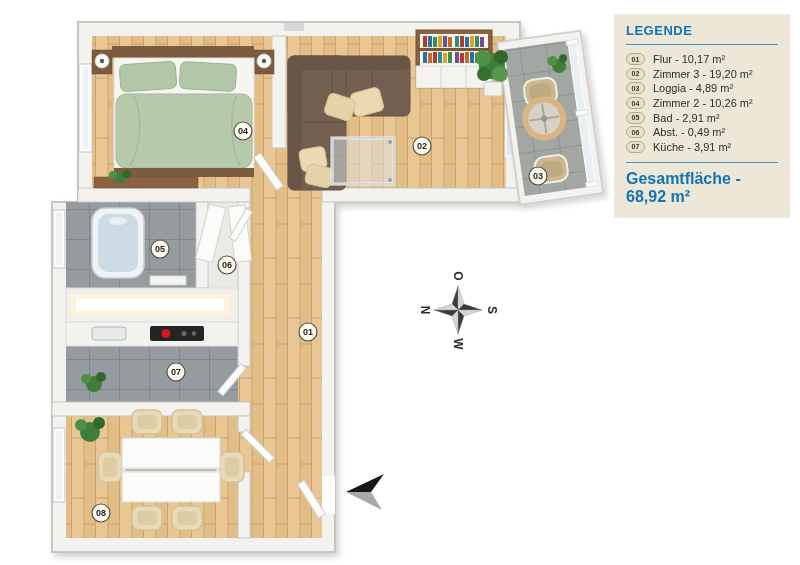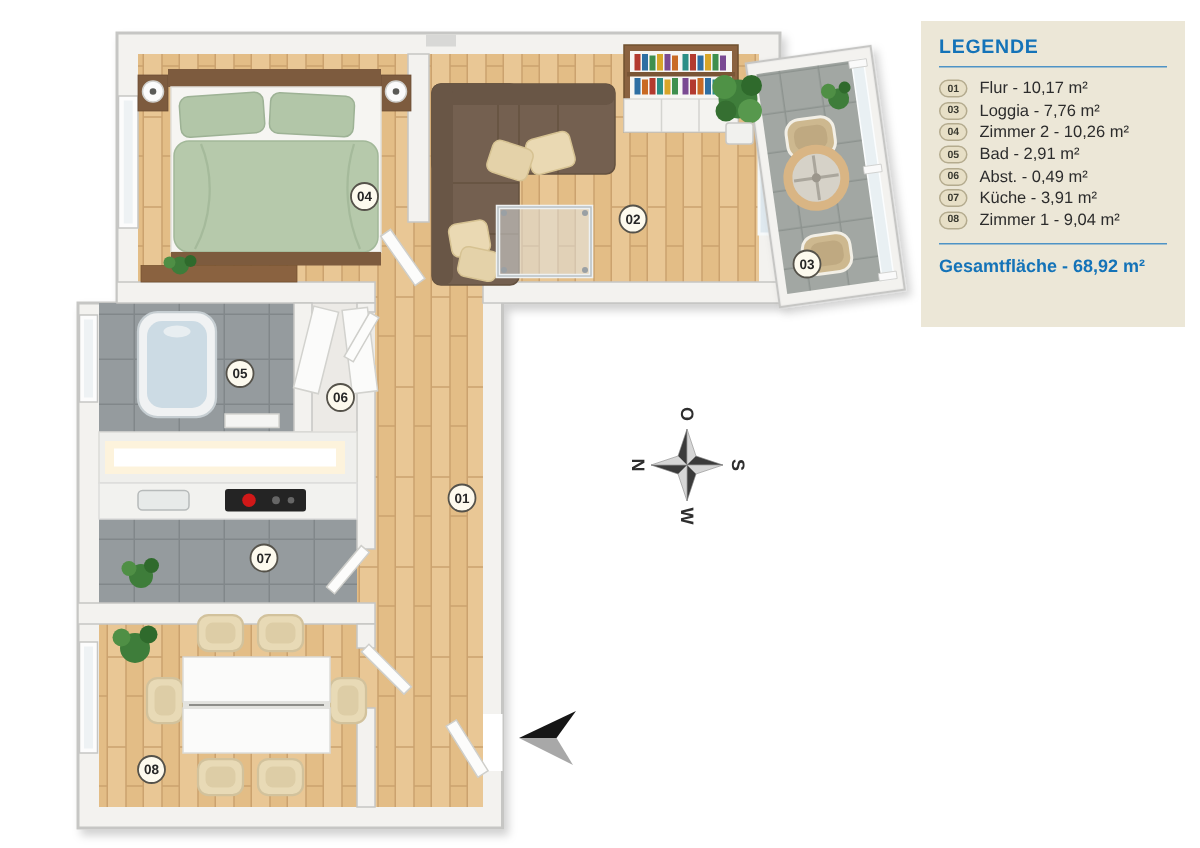--- a/index.html
+++ b/index.html
@@ -12,21 +12,21 @@
   .legend{position:absolute;left:614px;top:14px;width:176px;height:204px;
           background:#ece7d7;box-sizing:border-box;padding:9px 12px 8px 12px;}
   .legend-title{color:#1473b8;font-size:13px;font-weight:bold;letter-spacing:.5px;}
   .legend-rule{border:none;border-top:1px solid #4e93c6;margin:6px 0 7px 0;height:0;}
   .legend-row{display:flex;align-items:center;height:14.6px;}
   .legend-badge{flex:0 0 auto;display:inline-flex;align-items:center;justify-content:center;
           width:17px;height:10px;margin-right:8px;border-radius:6px;
           background:#e7dfc6;border:1px solid #b4ab8e;
           font-size:7px;font-weight:bold;color:#3a3a31;}
   .legend-label{font-size:11px;color:#2c2c2c;white-space:nowrap;}
-  .legend-total{margin-top:6px;font-size:12px;font-weight:bold;color:#1473b8;}
+  .legend-total{margin-top:6px;font-size:16px;font-weight:bold;color:#1473b8;}
 </style>
 </head>
 <body>
 
 <div class="canvas">
 
 <svg class="plan" width="800" height="565" viewBox="0 0 800 565">
   <defs>
     <pattern id="wood" width="24" height="60" patternUnits="userSpaceOnUse">
       <rect width="24" height="60" fill="#e9c795"></rect>
@@ -351,41 +351,41 @@
 
 <div class="legend">
   <div class="legend-title">LEGENDE</div>
   <div class="legend-rule"></div>
 
   <div class="legend-row">
     <span class="legend-badge">01</span>
     <span class="legend-label">Flur - 10,17 m²</span>
   </div>
   <div class="legend-row">
+    <span class="legend-badge">02</span>
+    <span class="legend-label">Zimmer 3 - 19,20 m²</span>
+  </div>
+  <div class="legend-row">
     <span class="legend-badge">03</span>
-    <span class="legend-label">Loggia - 7,76 m²</span>
+    <span class="legend-label">Loggia - 4,89 m²</span>
   </div>
   <div class="legend-row">
     <span class="legend-badge">04</span>
     <span class="legend-label">Zimmer 2 - 10,26 m²</span>
   </div>
   <div class="legend-row">
     <span class="legend-badge">05</span>
     <span class="legend-label">Bad - 2,91 m²</span>
   </div>
   <div class="legend-row">
     <span class="legend-badge">06</span>
     <span class="legend-label">Abst. - 0,49 m²</span>
   </div>
   <div class="legend-row">
     <span class="legend-badge">07</span>
     <span class="legend-label">Küche - 3,91 m²</span>
-  </div>
-  <div class="legend-row">
-    <span class="legend-badge">08</span>
-    <span class="legend-label">Zimmer 1 - 9,04 m²</span>
   </div>
 
   <div class="legend-rule" style="margin-top:8px;"></div>
   <div class="legend-total">Gesamtfläche - 68,92 m²</div>
 </div>
 
 </div>
 
 </body></html>

